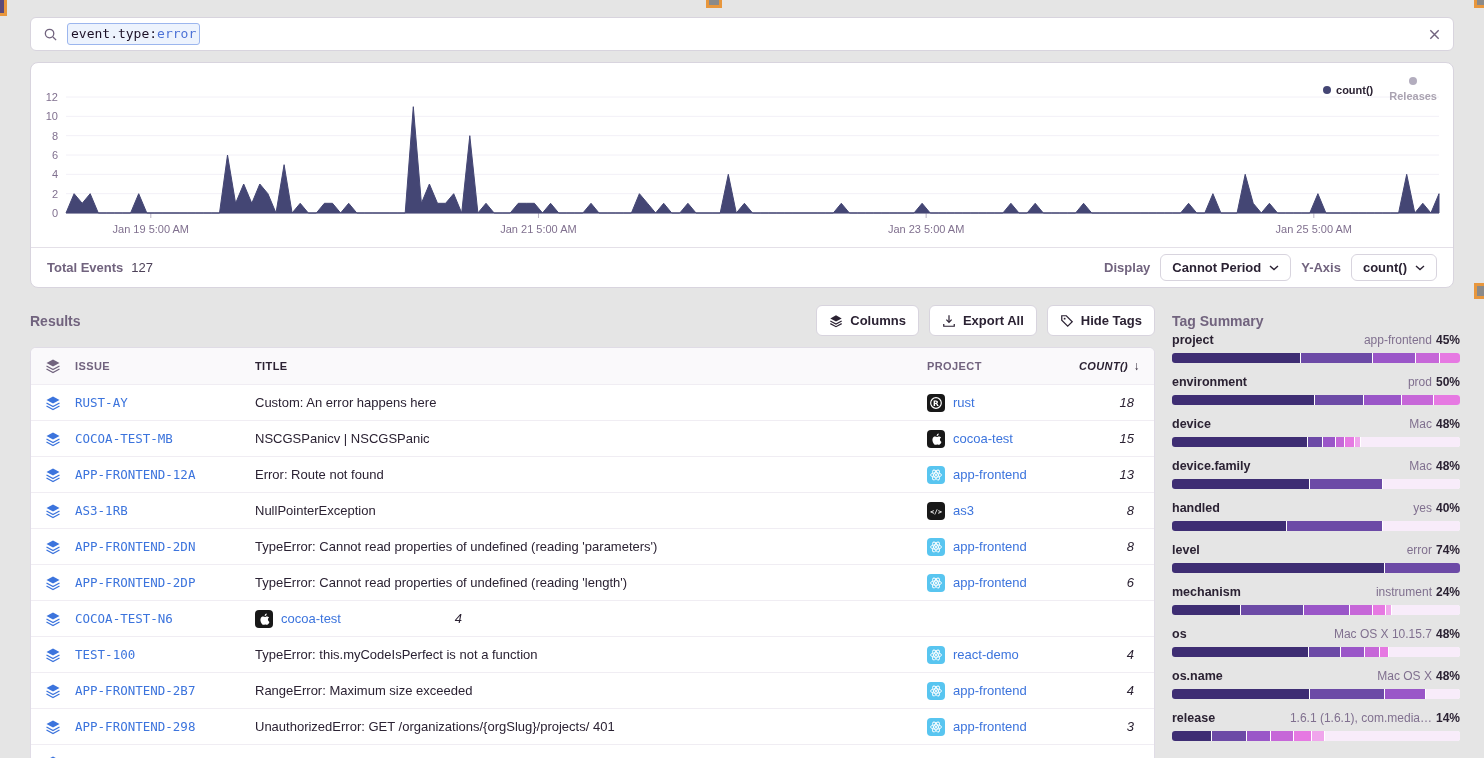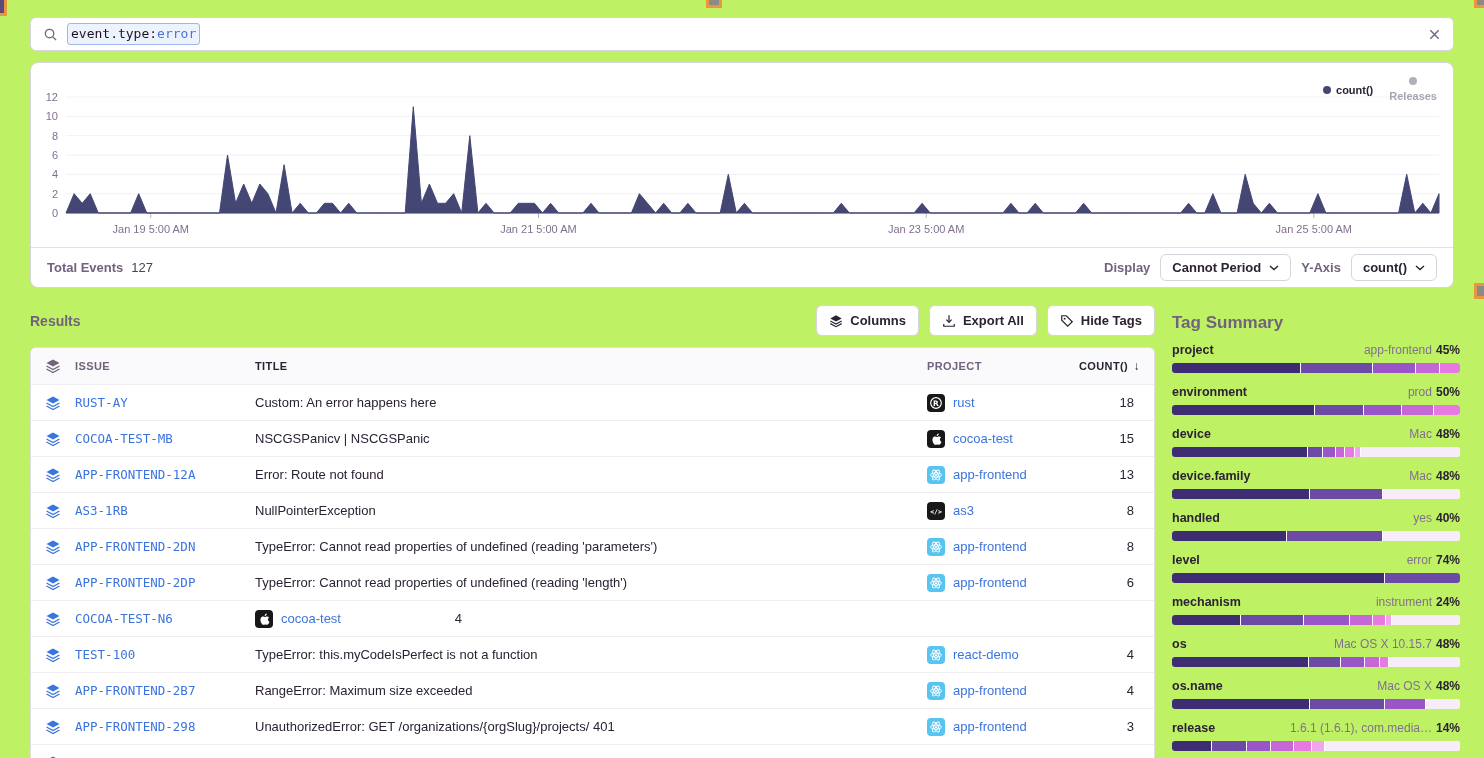--- a/index.html
+++ b/index.html
@@ -1,17 +1,17 @@
 <!DOCTYPE html>
 <html><head>
 <meta charset="utf-8">
 <style>
   * { margin:0; padding:0; box-sizing:border-box; }
   body { background:#fff; font-family:"Liberation Sans", sans-serif; }
-  .page { position:relative; width:1484px; height:758px; background:#bef264; overflow:hidden; color:#2b2233; }
+  .page { position:relative; width:1484px; height:758px; background:#e5e5e5; overflow:hidden; color:#2b2233; }
 
   
   .search-panel { position:absolute; left:30px; top:17px; width:1424px; height:34px;
     border:1px solid #d8d4de; border-radius:6px; background:#fff;
     display:flex; align-items:center; padding:0 12px; gap:9px; }
   .search-token { font-family:"DejaVu Sans Mono", monospace; font-size:13px;
     background:#edf3fd; border:1px solid #9cb6ee; border-radius:3px; padding:1px 3px; line-height:18px; }
   .tok-key, .tok-sep { color:#1d1127; }
   .tok-val { color:#4d72d6; }
   .search-close { margin-left:auto; display:flex; align-items:center; cursor:pointer; }
@@ -44,28 +44,28 @@
   .results-table { position:absolute; left:30px; top:347px; width:1125px;
     border:1px solid #e0dce6; border-radius:6px; overflow:hidden; background:#fff; }
   .trow { display:flex; align-items:center; height:36px; border-top:1px solid #f0edf3; font-size:13px; background:#fff; }
   .trow.thead { background:#faf9fb; border-top:none; color:#71637e; font-size:11px; font-weight:bold; letter-spacing:.4px; }
   .c-icon { width:44px; display:flex; justify-content:center; align-items:center; flex:none; }
   .c-issue { width:180px; flex:none; }
   .c-issue a { font-family:"DejaVu Sans Mono", monospace; font-size:12.5px; color:#3c74dd; text-decoration:none; cursor:pointer; }
   .c-title { flex:1; min-width:0; white-space:nowrap; overflow:hidden; text-overflow:ellipsis; color:#2b2233; }
   .c-project { width:145px; flex:none; display:flex; align-items:center; gap:8px; }
   .c-project a { color:#3c74dd; text-decoration:none; cursor:pointer; }
-  .c-count { width:82px; flex:none; text-align:right; padding-right:20px; color:#2b2233; }
+  .c-count { width:82px; flex:none; text-align:right; padding-right:20px; color:#2b2233;font-style:italic; }
   .thead .c-count { padding-right:14px; }
   .proj-icon { width:18px; height:18px; display:inline-flex; flex:none; }
   .sort-arrow { font-size:12px; margin-left:2px; }
 
   
   .tag-summary { position:absolute; left:1172px; top:313px; width:288px; }
-  .tag-heading { color:#71637e; font-weight:bold; font-size:17px; margin-bottom:10px; }
+  .tag-heading { color:#71637e; font-weight:bold; font-size:14px; margin-bottom:4px; }
   .tag-block { margin-bottom:12px; }
   .tag-label-row { display:flex; align-items:baseline; height:16px; margin-bottom:4px; }
   .tag-name { font-weight:bold; color:#2b2233; font-size:12.5px; }
   .tag-value { margin-left:auto; color:#80708f; font-size:12px; white-space:nowrap; }
   .tag-pct { color:#2b2233; font-weight:bold; font-size:12px; margin-left:4px; }
   .tag-bar { height:10px; border-radius:3px; overflow:hidden; display:flex; gap:1px; background:#fff; }
   .tag-seg { height:100%; }
 
   
   .handle { position:absolute; width:16px; height:16px; border:3px solid #e8973d; background:#8a8a8a; z-index:5; }

